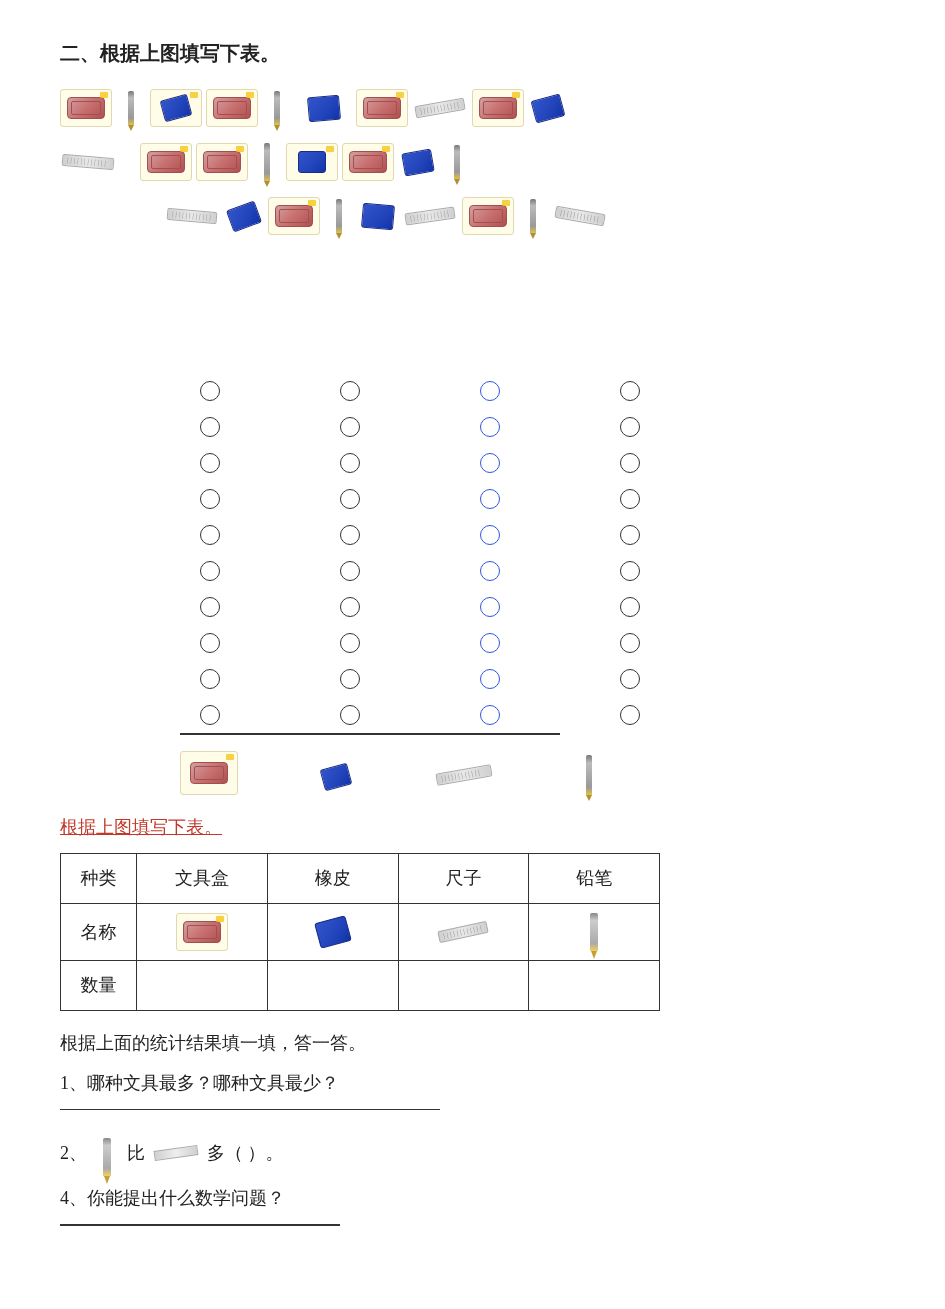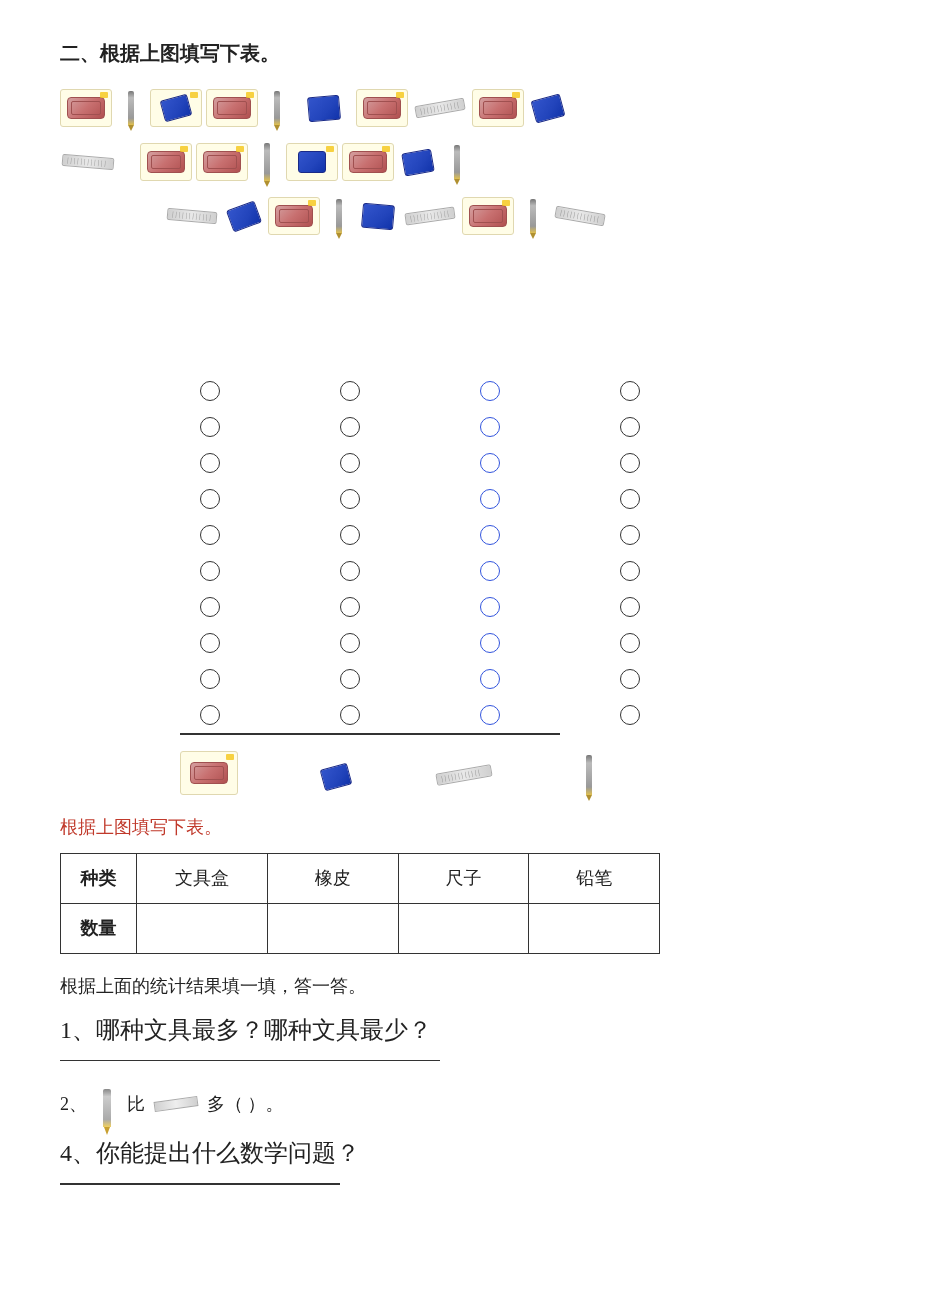--- a/index.html
+++ b/index.html
@@ -216,35 +216,36 @@
       margin-bottom: 20px;
     }
     .info-table td {
       border: 1px solid #333;
       text-align: center;
       padding: 6px 10px;
       height: 50px;
     }
     .info-table td.label-cell {
       width: 70px;
-      font-weight: bold;
+      font-weight: normal;
     }
     .info-table td.data-cell {
       width: 120px;
     }
 
     .fill-text {
       color: #c0392b;
       font-size: 18px;
       margin-bottom: 14px;
+      text-decoration: underline;
     }
 
     .question-item {
       margin-bottom: 14px;
-      font-size: 24px;
+      font-size: 18px;
     }
 
     .answer-line {
       width: 380px;
       height: 1.5px;
       background: #333;
       margin-bottom: 20px;
       margin-top: 10px;
     }
 
@@ -518,20 +519,45 @@
 <div class="fill-text">根据上图填写下表。</div>
 
 <table class="info-table">
   <tbody>
       <tr>
     <td class="label-cell">种类</td>
     <td class="data-cell">文具盒</td>
     <td class="data-cell">橡皮</td>
     <td class="data-cell">尺子</td>
     <td class="data-cell">铅笔</td>
+  </tr>
+  <tr>
+    <td class="label-cell">名称</td>
+    <td class="data-cell">
+      <div style="display:flex;align-items:center;justify-content:center;width:100%;height:44px;">
+        <div class="item-box" style="margin:0;">
+              <div class="icon-case"></div>
+            </div>
+      </div>
+    </td>
+    <td class="data-cell">
+      <div style="display:flex;align-items:center;justify-content:center;width:100%;height:44px;">
+        <div class="icon-eraser" style="width:32px;height:26px;"></div>
+      </div>
+    </td>
+    <td class="data-cell">
+      <div style="display:flex;align-items:center;justify-content:center;width:100%;height:44px;">
+        <div class="icon-ruler" style="transform:rotate(-12deg);"></div>
+      </div>
+    </td>
+    <td class="data-cell">
+      <div style="display:flex;align-items:center;justify-content:center;width:100%;height:44px;">
+        <div class="icon-pencil" style="height:38px;"></div>
+      </div>
+    </td>
   </tr>
   <tr>
     <td class="label-cell">数量</td>
     <td class="data-cell">&nbsp;</td>
     <td class="data-cell">&nbsp;</td>
     <td class="data-cell">&nbsp;</td>
     <td class="data-cell">&nbsp;</td>
   </tr>
 </tbody>
   </table>

